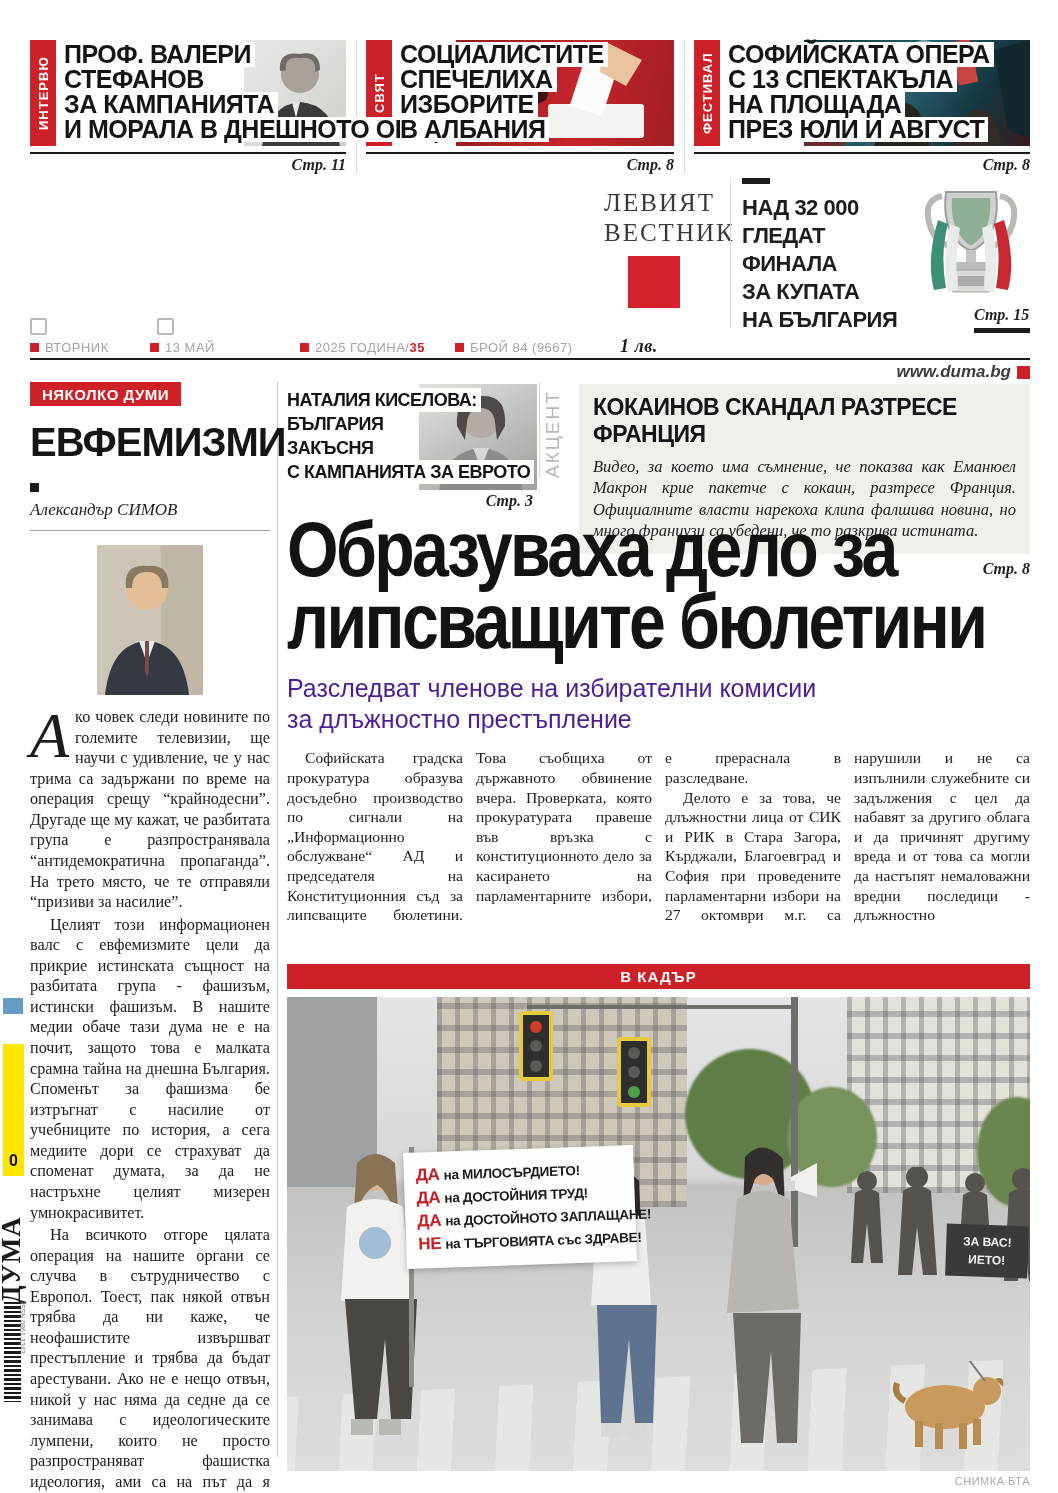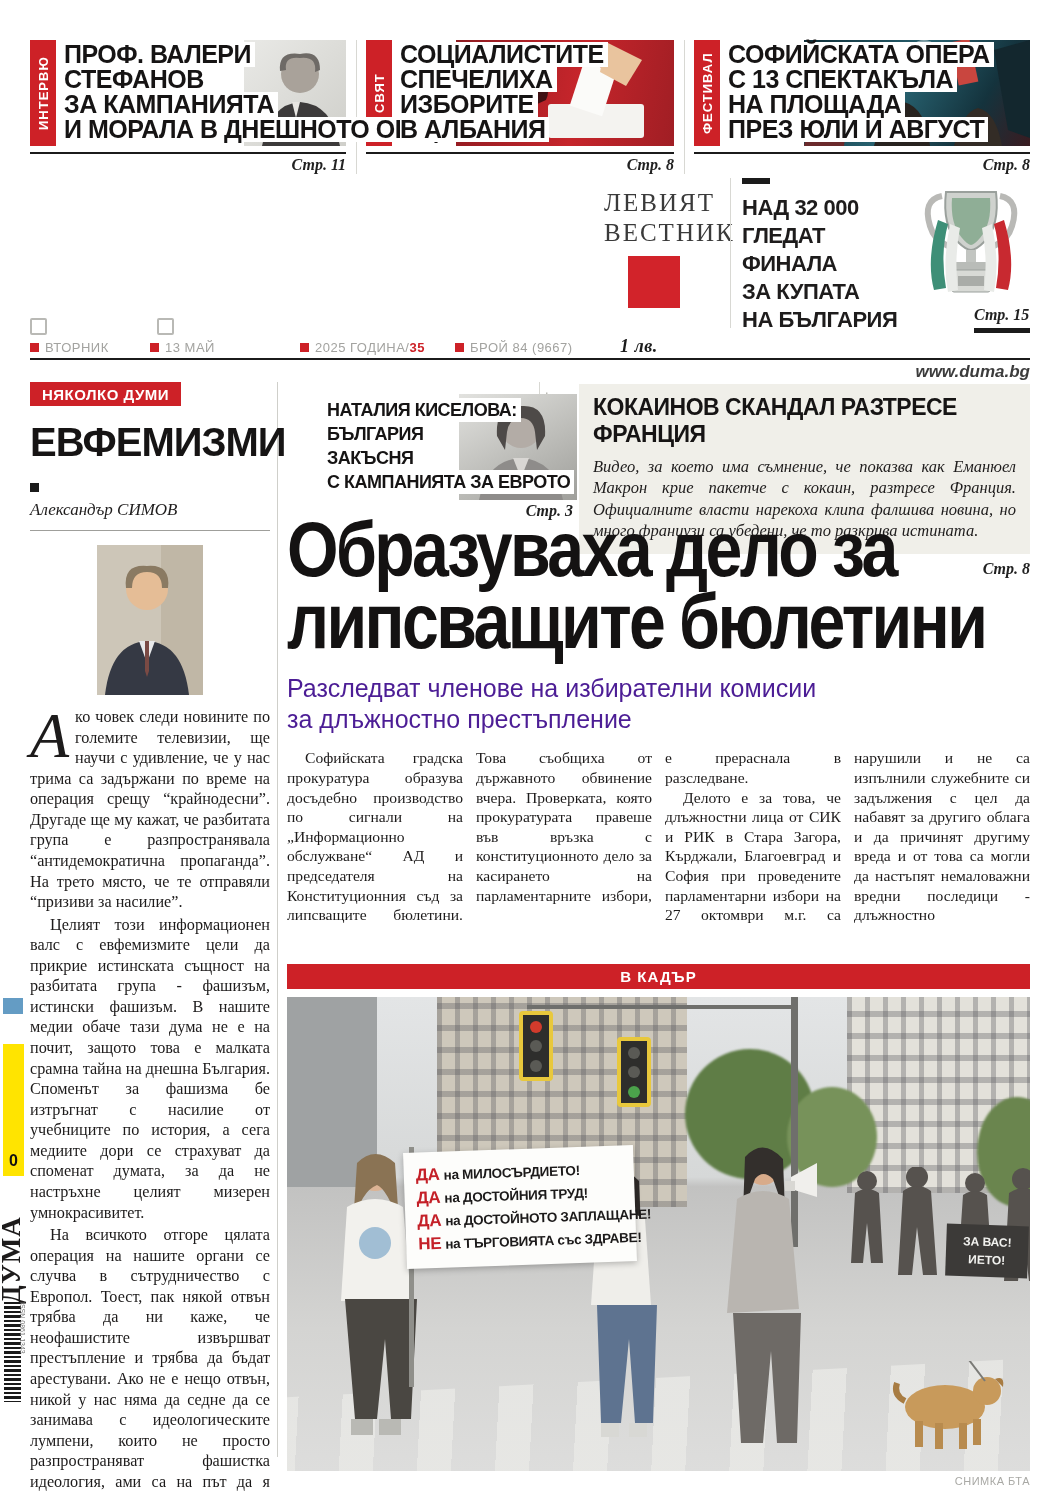--- a/index.html
+++ b/index.html
@@ -38,41 +38,41 @@
   .promo-ref{position:absolute;right:0;top:128px;}
   .promo-ref .bar{width:56px;height:5px;background:#1b1b1b;margin-top:4px;margin-left:auto;}
   
   .dateline{position:absolute;left:30px;top:336px;width:1000px;display:flex;align-items:baseline;font-size:13px;color:#a3a3a0;letter-spacing:0.5px;}
   .dl-item{display:flex;align-items:center;gap:6px;}
   .dl-item .sq{width:9px;height:9px;background:#cd2127;display:inline-block;}
   .dl-red{color:#cd2127;font-weight:bold;}
   .price{font-family:"Liberation Serif",serif;font-weight:bold;font-style:italic;font-size:18px;color:#1b1b1b;}
   .main-rule{position:absolute;left:30px;top:358px;width:1000px;}
   .site{position:absolute;right:28px;top:362px;display:flex;align-items:center;gap:6px;
-        font-weight:bold;font-style:italic;font-size:17px;color:#3c3c3c;flex-direction:column;}
+        font-weight:bold;font-style:italic;font-size:17px;color:#3c3c3c;}
   .site .sq{width:13px;height:13px;background:#cd2127;}
   .minilogos{position:absolute;left:30px;top:318px;display:flex;gap:110px;}
   .minilogos i{width:13px;height:13px;border:2px solid #b9b9b5;border-radius:2px;display:block;}
   
   .leftcol{position:absolute;left:30px;top:382px;width:240px;}
   .rightarea{position:absolute;left:287px;top:382px;width:743px;}
   .col-divider{position:absolute;left:277px;top:382px;width:1px;height:1075px;background:#cfcfca;}
   
   .kicker{display:inline-block;background:#cd2127;color:#fff;font-weight:bold;font-size:15px;letter-spacing:0.5px;padding:4px 12px 3px;}
   .op-title{font-weight:bold;font-size:40px;letter-spacing:-1px;margin-top:14px;color:#161414;}
   .op-bullet{width:9px;height:9px;background:#1b1b1b;margin-top:18px;}
   .op-author{font-family:"Liberation Serif",serif;font-style:italic;font-size:17px;margin-top:8px;}
   .op-sep{border-top:1px solid #9f9f9b;margin-top:10px;}
   .op-photo{width:106px;height:150px;margin:14px auto 12px;position:relative;overflow:hidden;background:linear-gradient(160deg,#ded8cc,#c9c2b4 60%,#b8b1a4);}
   .op-text{font-family:"Liberation Serif",serif;font-size:16.2px;line-height:1.27;text-align:justify;color:#1d1b1b;}
   .op-text p{margin:0 0 2px;text-indent:20px;}
   .op-text p.first{text-indent:0;}
   .dropcap{float:left;font-family:"Liberation Serif",serif;font-style:italic;font-size:64px;line-height:50px;padding:4px 6px 0 0;}
   
-  .kise{position:absolute;left:0;top:16px;width:250px;height:112px;margin-left:40px;}
+  .kise{position:absolute;left:0;top:6px;width:250px;height:112px;}
   .kise-photo{position:absolute;right:0;top:-4px;width:118px;height:106px;z-index:1;background:linear-gradient(150deg,#e2e2df,#bdbdb9 55%,#9f9f9b);overflow:hidden;}
   .kise-lines{position:absolute;left:0;top:0;z-index:2;}
   .kise .tline{font-size:18px;line-height:24px;}
   .kise-ref{position:absolute;right:4px;top:104px;z-index:3;}
   .accent-label{position:absolute;left:252px;top:0;width:32px;height:96px;border-left:1px solid #d8d8d3;}
   .accent-label span{position:absolute;left:2px;top:0;height:96px;writing-mode:vertical-rl;transform:rotate(180deg);
       color:#b9b9b3;font-size:19px;letter-spacing:2px;display:flex;align-items:center;}
   .accent{position:absolute;left:292px;top:2px;width:451px;}
   .accent-box{background:#f0efe9;padding:10px 14px 12px;}
   .accent-title{font-weight:bold;font-size:23px;letter-spacing:-0.5px;color:#161414;}

